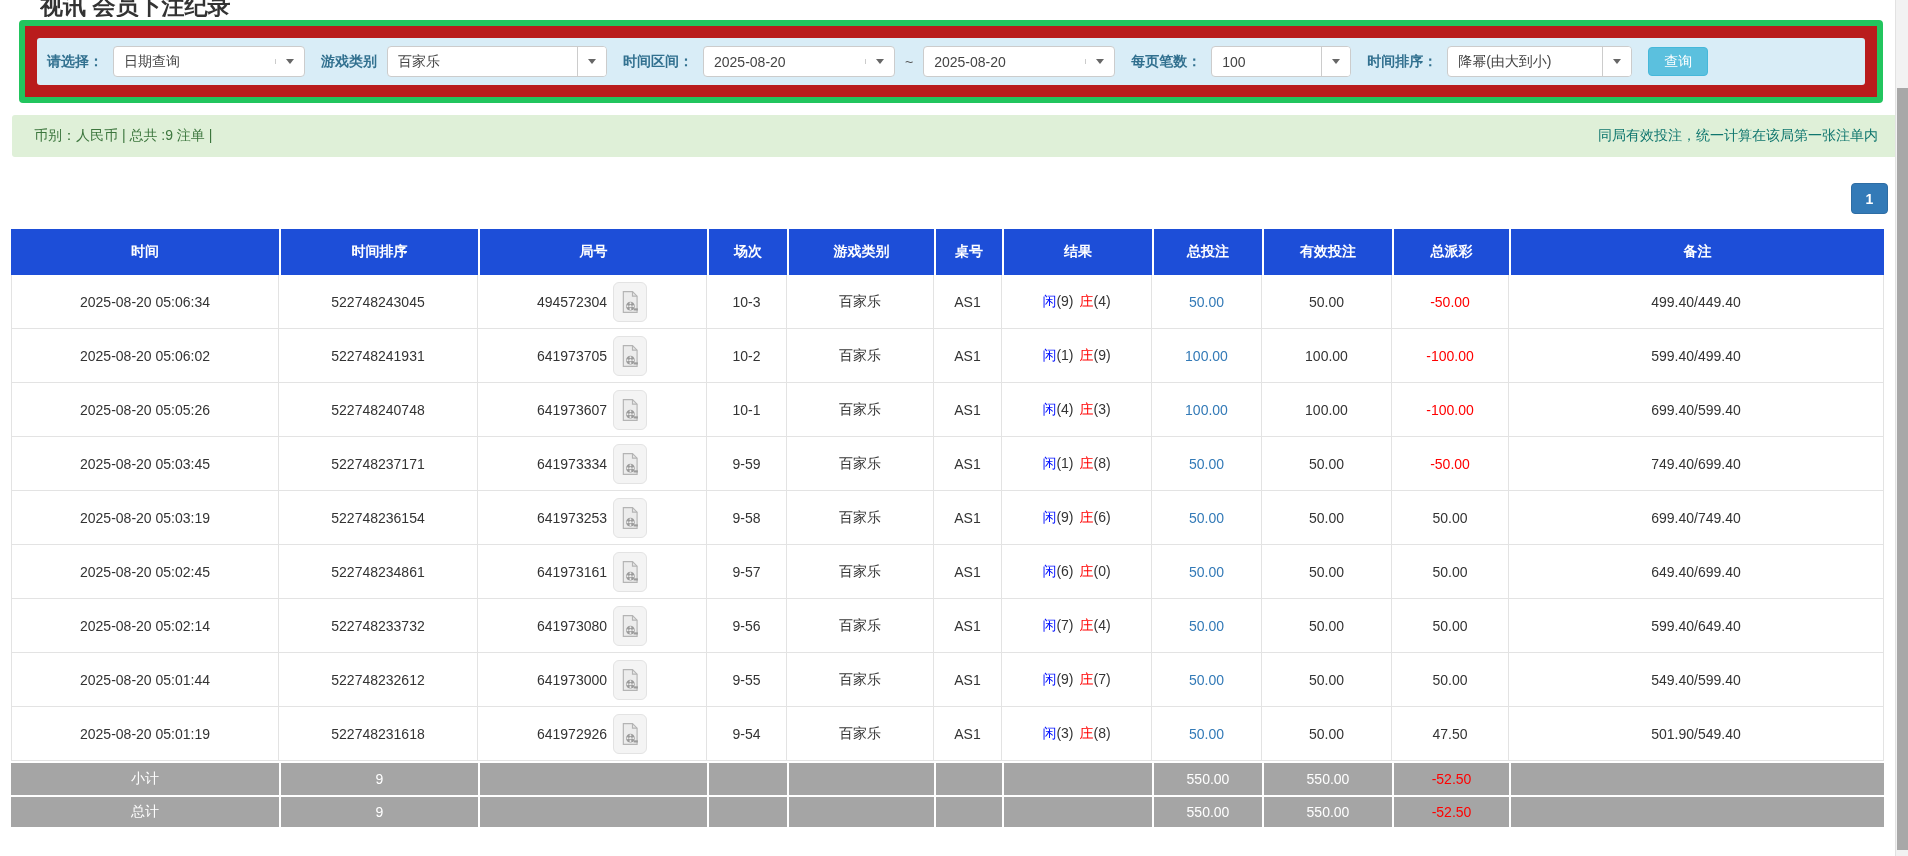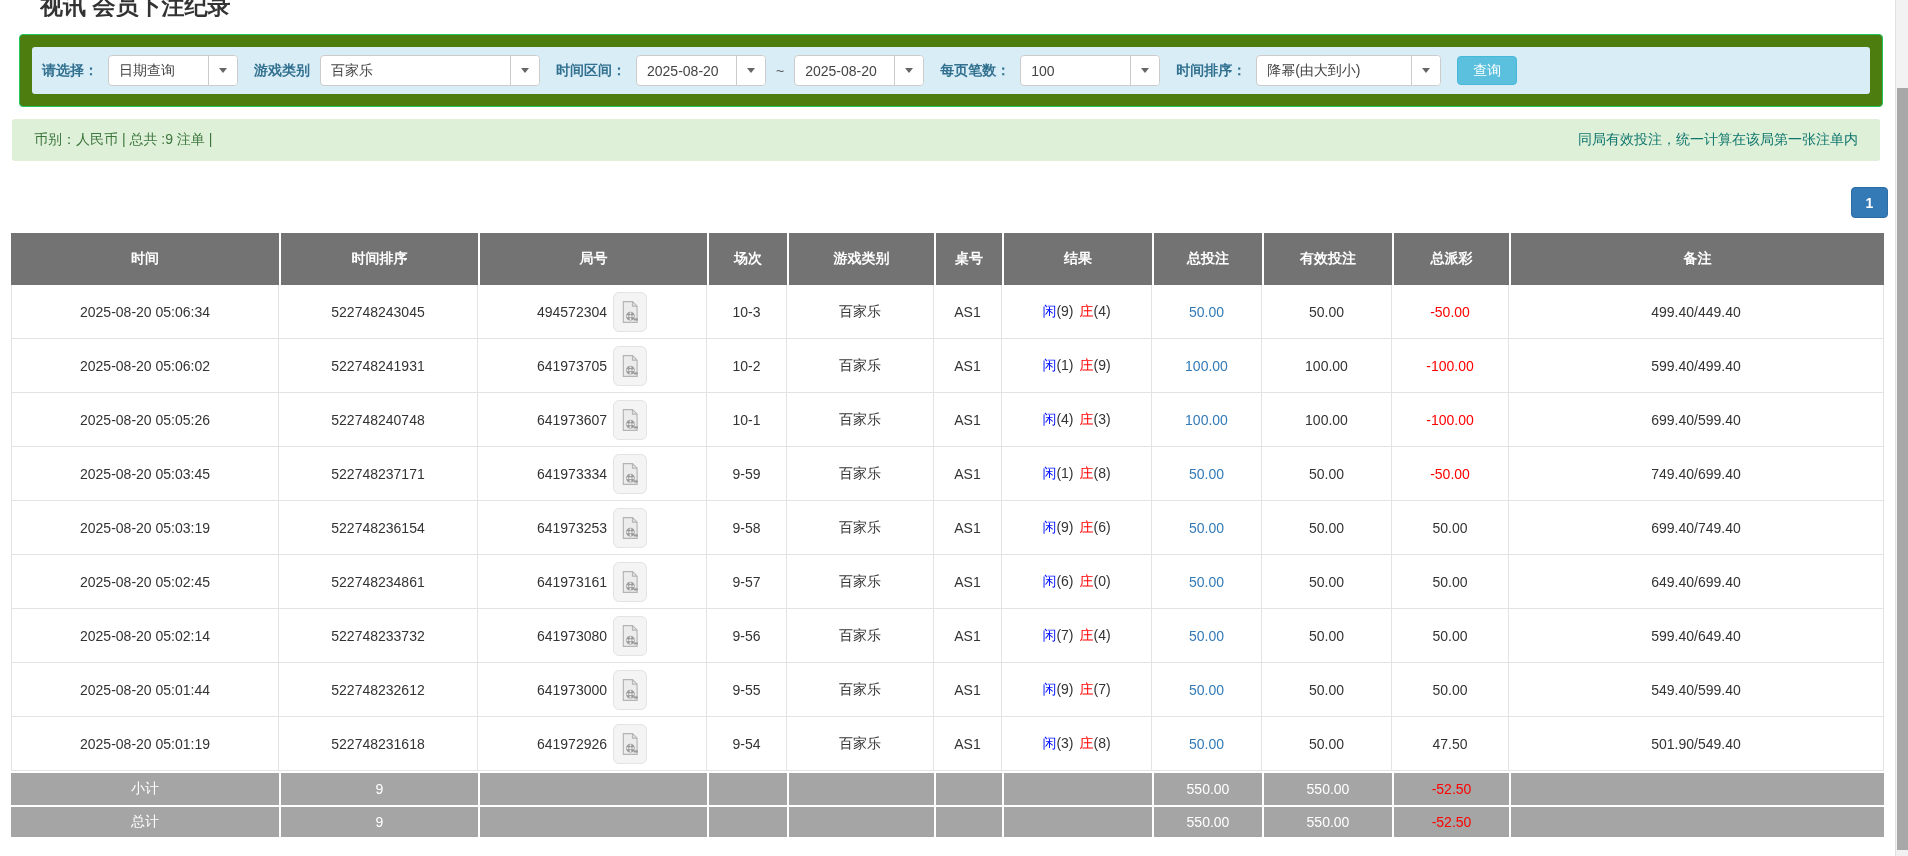--- a/index.html
+++ b/index.html
@@ -8,62 +8,62 @@
     width:1908px; height:856px; overflow:hidden; position:relative;
     background:#ffffff; font-family:"Liberation Sans", sans-serif; color:#333;
   }
   
   .page-title {
     margin:-9px 0 0 40px; font-size:23px; font-weight:600; color:#333;
     height:26px; overflow:hidden; white-space:nowrap;
   }
   
   .filter-panel {
-    margin:17px 25px 0 19px; background:#4d7c0f; border:1px solid #22c55e;
+    margin:3px 25px 0 19px; background:#b91c1c; border:6px solid #22c55e;
     border-radius:4px; padding:12px;
   }
   .filter-bar {
     background:#d9edf7; border-radius:3px; padding:8px 10px;
     display:flex; align-items:center; gap:8px; white-space:nowrap;
   }
   .flabel { font-size:14px; font-weight:bold; color:#31708f; margin:0 2px 0 8px; }
   .select {
     background:#fff; border:1px solid #ccc; border-radius:4px; height:31px;
     display:flex; align-items:stretch; overflow:hidden; cursor:pointer;
   }
   .sel-val { flex:1; padding:0 10px; font-size:14px; color:#444; display:flex; align-items:center; overflow:hidden; }
   .caret-box { width:29px; border-left:1px solid #ccc; display:flex; align-items:center; justify-content:center; background:#fff; }
   .caret { width:0; height:0; border-left:4px solid transparent; border-right:4px solid transparent; border-top:5px solid #666; }
-  .w160{width:130px;} .w220{width:220px;} .w125{width:140px;} .w185{width:185px;gap:27px;}
+  .w160{width:192px;align-items:center;} .w220{width:220px;} .w125{width:140px;} .w185{width:185px;gap:27px;}
   .tilde { font-size:14px; color:#555; margin:0 2px; }
   .btn-search {
     margin-left:8px; background:#5bc0de; border:1px solid #46b8da; color:#fff;
     font-size:14px; border-radius:4px; height:29px; padding:0 15px; cursor:pointer;
     font-family:"Liberation Sans", sans-serif;
   }
   
   .summary-bar {
-    margin:12px 28px 0 12px; background:#dff0d8; border-radius:3px; height:42px;
+    margin:12px 8px 0 12px; background:#dff0d8; border-radius:3px; height:42px;
     display:flex; align-items:center; justify-content:space-between; padding:0 22px;
     font-size:14px;
   }
   .summary-left { color:#3c763d; }
   .summary-right { color:#0f766e; }
   
   .pagination-row { margin:26px 20px 0 0; height:31px; display:flex; justify-content:flex-end; }
   .page-btn {
     min-width:37px; height:31px; background:#337ab7; border:1px solid #2e6da4; border-radius:4px;
     color:#fff; font-size:14px; font-weight:bold; display:flex; align-items:center; justify-content:center;
     cursor:pointer;
   }
   
   .table-wrap { margin:15px 24px 0 11px; }
   table { border-collapse:separate; border-spacing:0; table-layout:fixed; width:1873px; font-size:14px; }
   thead th {
-    background:#737373; color:#fff; font-weight:bold; height:52px;
+    background:#1d4ed8; color:#fff; font-weight:bold; height:46px;
     border-left:2px solid #fff; text-align:center; padding:0 4px;
   }
   thead th:first-child { border-left:none; }
   tbody td {
     background:#fff; height:54px; text-align:center; padding:0 4px; color:#333;
     border-bottom:1px solid #e3e3e3; border-right:1px solid #e3e3e3;
   }
   tbody td:first-child { border-left:1px solid #e3e3e3; }
   td.blue { color:#337ab7; }
   td.payout.neg { color:#ff0000; }

